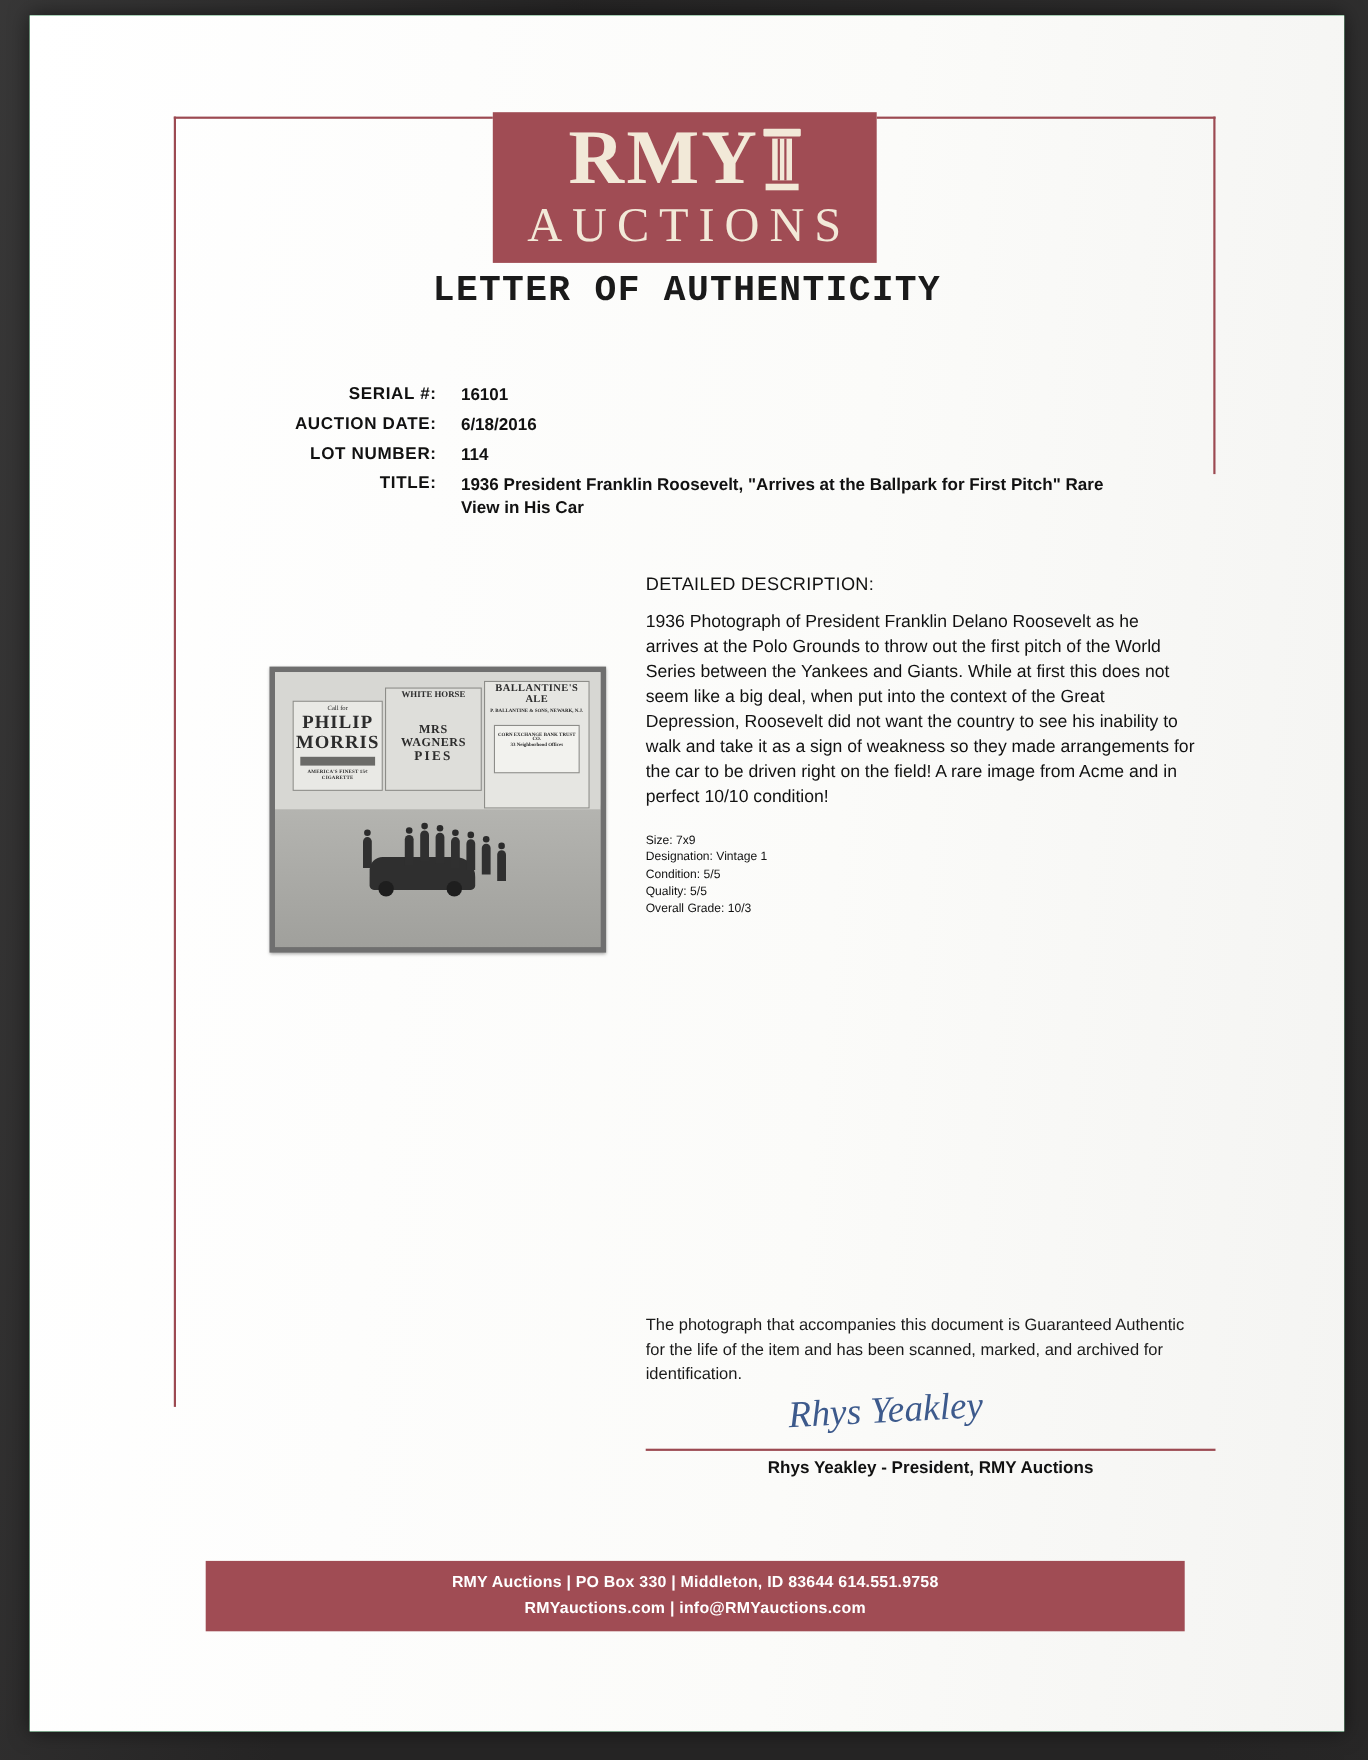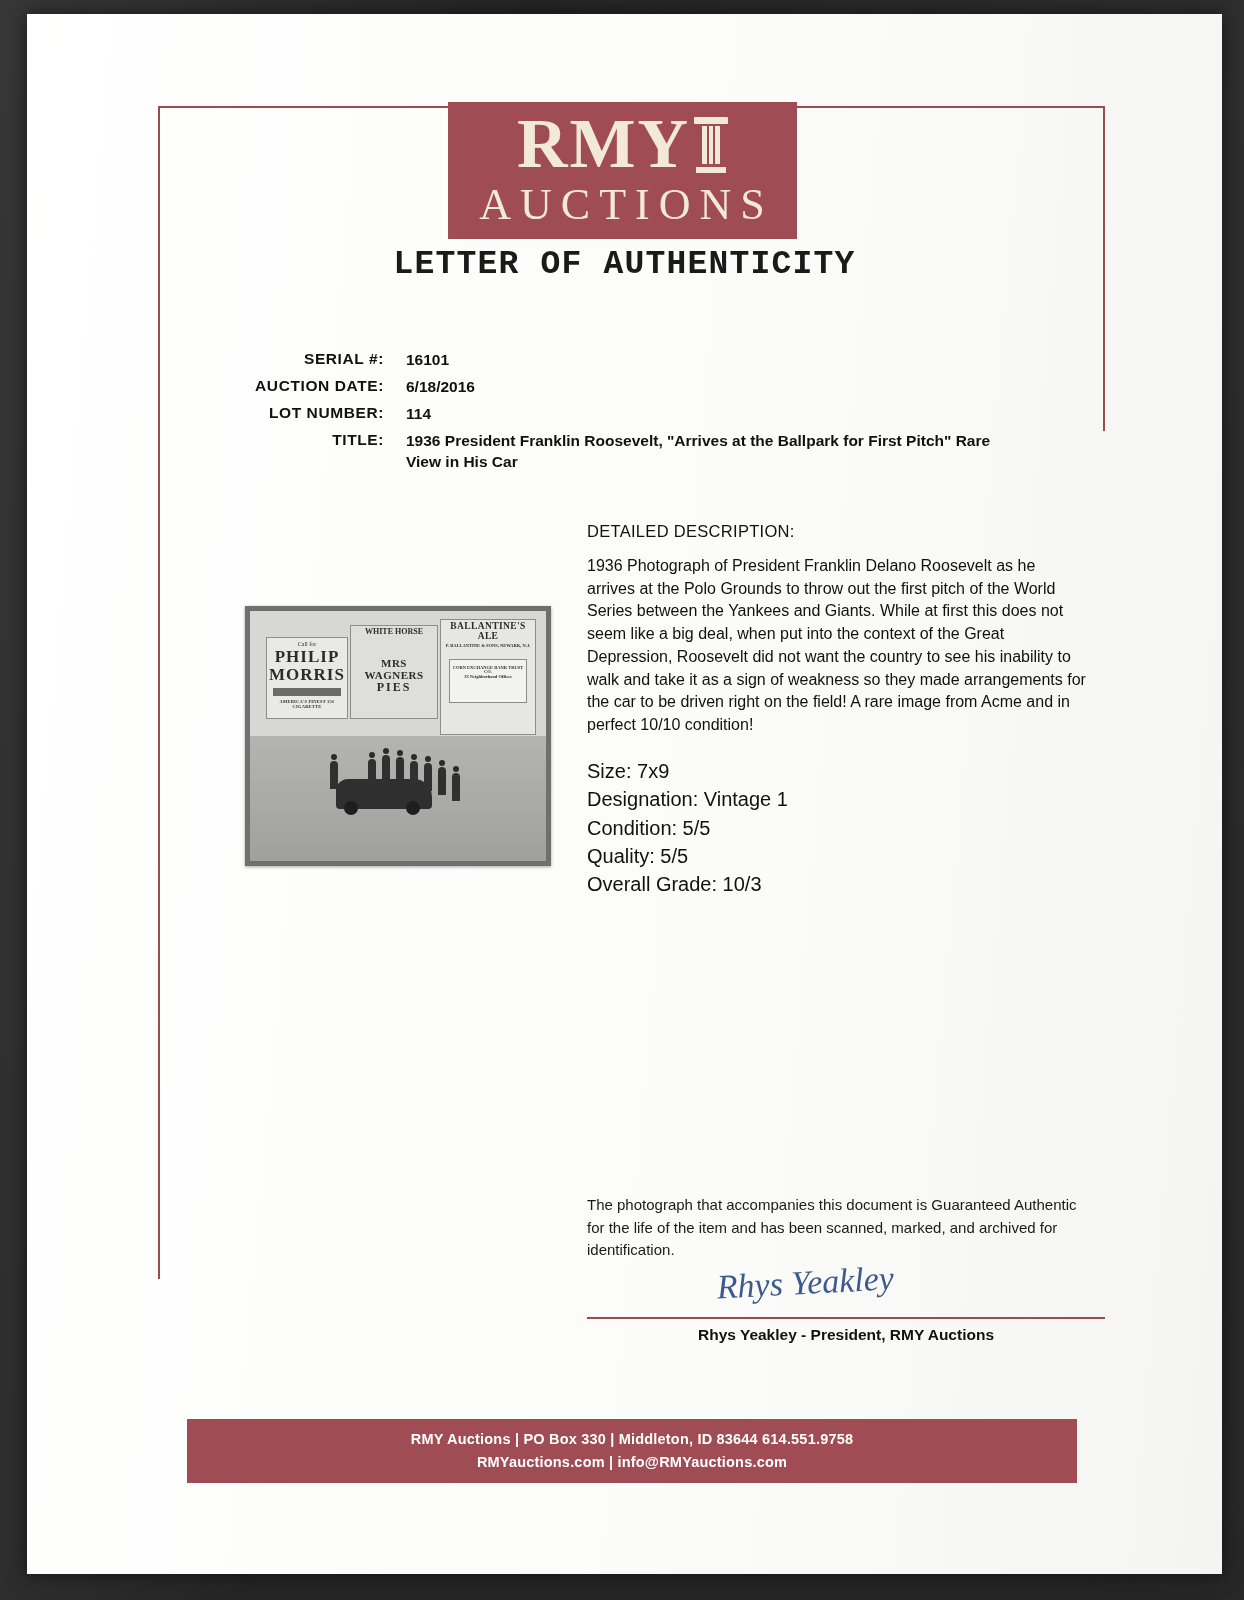--- a/index.html
+++ b/index.html
@@ -161,21 +161,21 @@
     font-family: Liberation Mono, monospace;
     font-weight: bold;
     font-size: 33px;
     letter-spacing: 1.2px;
     color: #1a1a1a;
   }
 
   
   .meta {
     position: absolute;
-    left: 142px;
+    left: 155px;
     top: 336px;
     width: 880px;
     font-size: 15.5px;
     color: #111;
   }
   .meta-row {
     display: flex;
     margin-bottom: 6px;
     align-items: flex-start;
   }
@@ -289,21 +289,21 @@
     font-size: 16.5px;
     letter-spacing: 0.3px;
     margin-bottom: 14px;
   }
   .desc-body {
     font-size: 16px;
     line-height: 1.42;
     margin-bottom: 20px;
   }
   .spec-line {
-    font-size: 20px;
+    font-size: 11px;
     line-height: 1.42;
   }
 
   
   .guarantee {
     position: absolute;
     left: 560px;
     top: 1180px;
     width: 500px;
     font-size: 15px;

